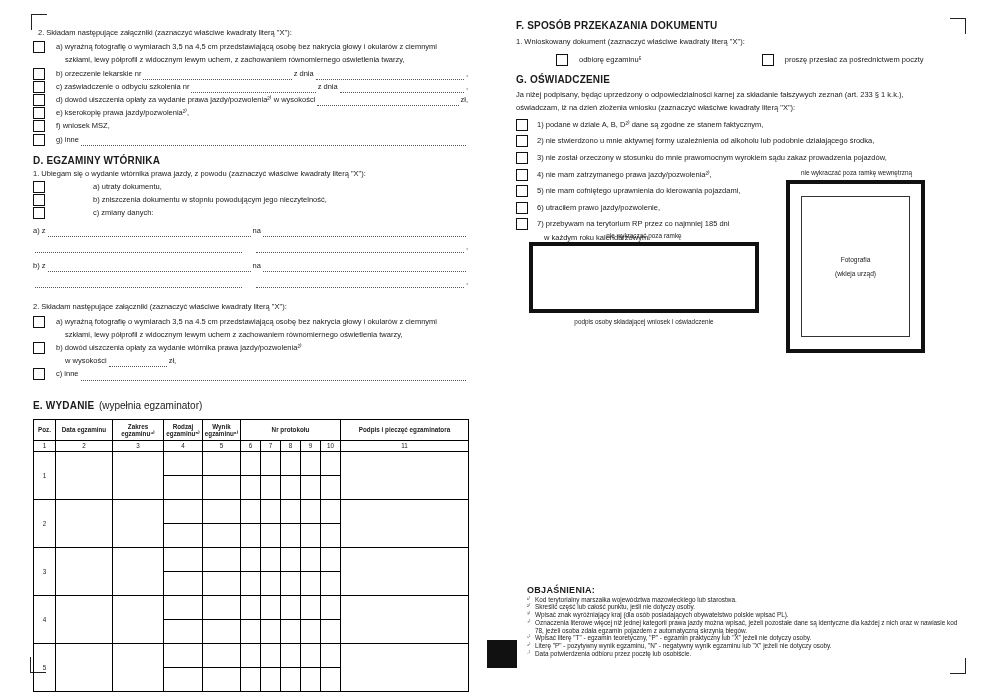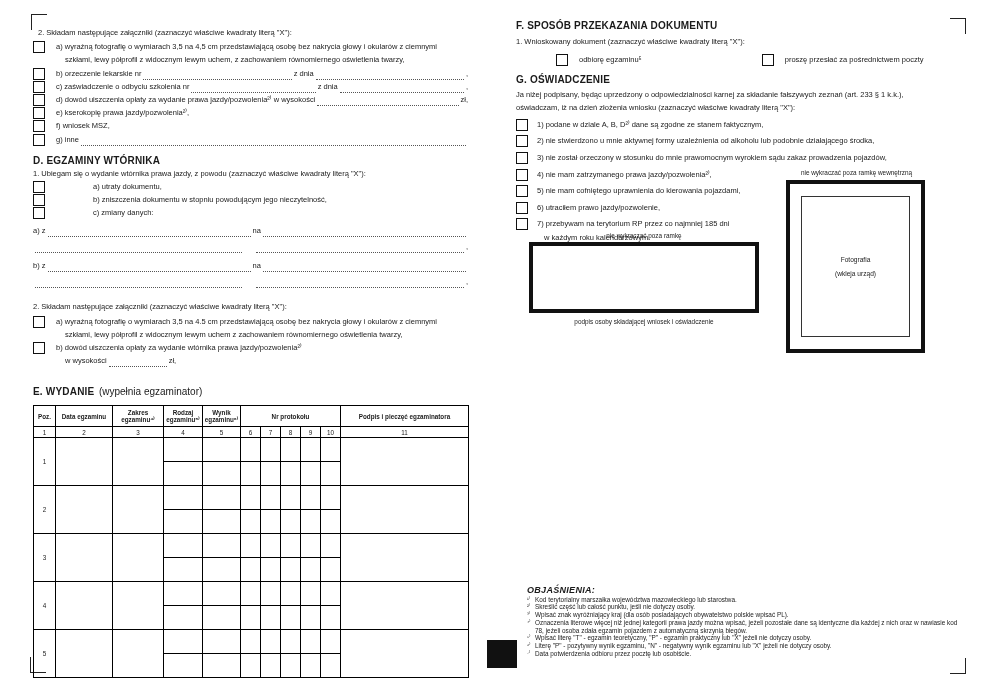--- a/index.html
+++ b/index.html
@@ -42,21 +42,21 @@
   .sigwrap{position:absolute;left:13px;top:213px;width:230px;}
   .smallcap{font-size:6.4px;line-height:9px;text-align:center;color:#222;}
   .sigbox{width:222px;height:63px;border:4px solid #111;margin-top:2px;background:#fff;}
   .photowrap{position:absolute;left:270px;top:150px;width:141px;}
   .photoouter{width:131px;height:165px;border:4px solid #111;margin-top:3px;background:#fff;
       display:flex;align-items:center;justify-content:center;}
   .photoinner{width:107px;height:139px;border:1px solid #333;display:flex;flex-direction:column;
       align-items:center;justify-content:center;gap:7px;}
   .photoinner div{font-size:6.6px;color:#222;}
   .obj{position:absolute;left:11px;top:567px;width:436px;}
-  .obj .oh{font-size:9px;font-weight:bold;letter-spacing:.3px;line-height:10px;font-style:italic;}
+  .obj .oh{font-size:9px;font-weight:bold;letter-spacing:.3px;line-height:10px;}
   .note{display:flex;font-size:6.4px;line-height:7.3px;margin-top:.6px;}
   .note .m{flex:none;width:8px;font-size:5.4px;vertical-align:super;}
   .note .nt{flex:1;}
 </style>
 </head>
 <body>
 
 <div class="sheet">
   <div class="mark tl"></div>
   <div class="mark tr"></div>
@@ -181,20 +181,27 @@
       <div class="txt">
         <div>b) dowód uiszczenia opłaty za wydanie wtórnika prawa jazdy/pozwolenia²⁾</div>
         <div class="fl" style="width:150px;margin-left:9px">
           <span class="lab">w wysokości</span>
           <span class="dots short"></span>
           <span class="lab">zł,</span>
         </div>
       </div>
     </div>
 
+    <div class="row t">
+      <span class="cb"></span>
+      <div class="txt fl">
+        <span class="lab">c) inne</span>
+        <span class="dots"></span>
+      </div>
+    </div>
 
     <div style="margin-top:14px">
       <span class="h1">E. WYDANIE</span>
       <span class="t" style="font-size:10px">(wypełnia egzaminator)</span>
     </div>
 
     <table class="ex">
       <colgroup>
         <col style="width:22px">
           <col style="width:57px">

